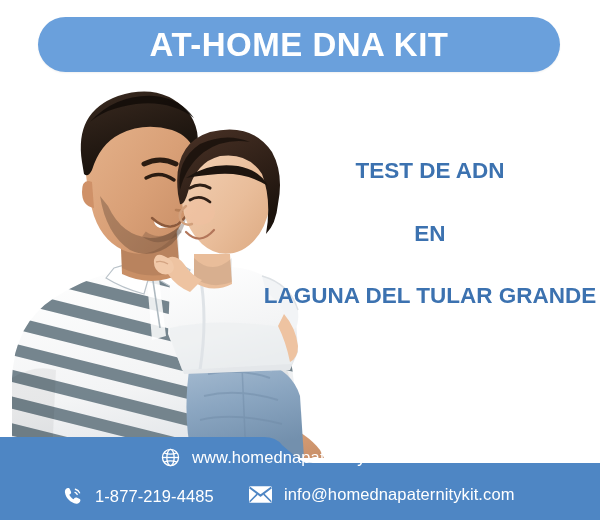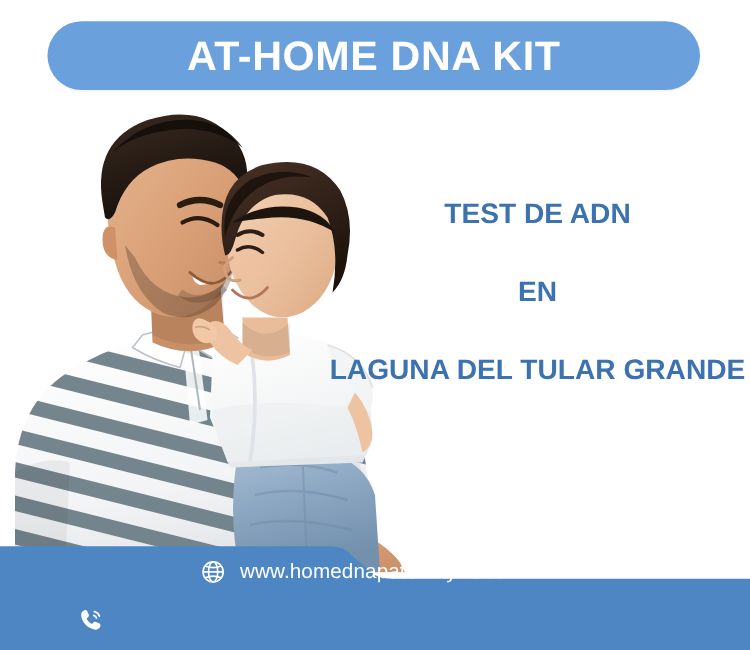--- a/index.html
+++ b/index.html
@@ -269,17 +269,28 @@
           <path d="M6.2 3.4 C7.3 3.1 8.2 3.6 8.6 4.6 L9.8 7.3
                    C10.2 8.3 9.9 9.1 9.1 9.7 L7.9 10.6
                    C8.8 12.6 10.6 14.5 12.7 15.5 L13.6 14.3
                    C14.2 13.5 15.1 13.3 16 13.7 L18.8 14.9
                    C19.8 15.3 20.3 16.2 20 17.3 C19.5 19.3 17.7 20.7 15.6 20.4
                    C9.2 19.5 4.1 14.4 3.2 8 C2.9 5.9 4.2 4 6.2 3.4 Z" fill="#ffffff"></path>
           <path d="M14.6 4.6 Q18.0 5.4 19.2 8.6" stroke="#ffffff" stroke-width="1.5" fill="none" stroke-linecap="round"></path>
           <path d="M14.2 8.0 Q16.0 8.6 16.6 10.3" stroke="#ffffff" stroke-width="1.5" fill="none" stroke-linecap="round"></path>
         </svg>
       </span>
+      <span class="f-text">1-877-219-4485</span>
     </div>
 
+    <div class="f-row" id="row-mail">
+      <span class="f-ico">
+        <svg width="25" height="19" viewBox="0 0 26 20">
+          <rect x="0.9" y="1.4" width="24.2" height="17.2" rx="1.6" fill="#ffffff"></rect>
+          <path d="M1.6 2.6 L13 11.2 L24.4 2.6" fill="none" stroke="#4e86c4" stroke-width="2.1" stroke-linejoin="round"></path>
+          <path d="M1.6 17.6 L9.6 9.6 M24.4 17.6 L16.4 9.6" stroke="#4e86c4" stroke-width="1.7" fill="none"></path>
+        </svg>
+      </span>
+      <span class="f-text">info@homednapaternitykit.com</span>
+    </div>
 
   </div>
 </div>
 
 </body></html>

